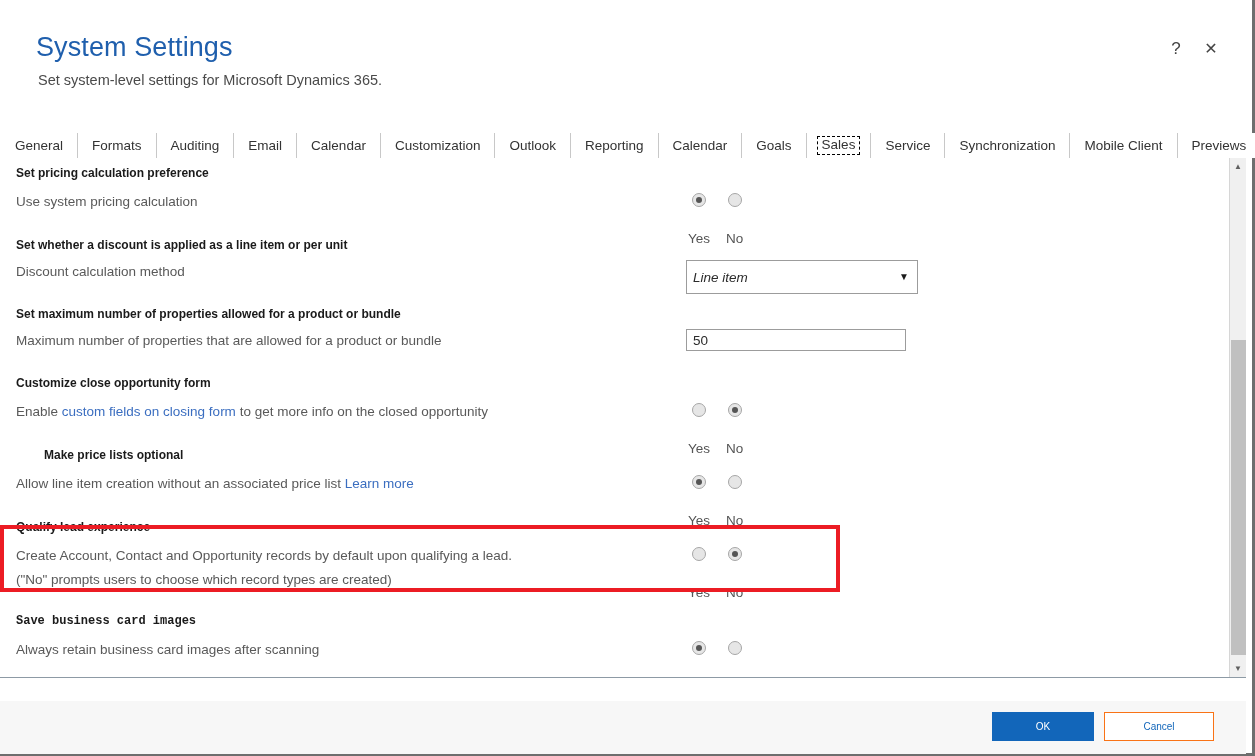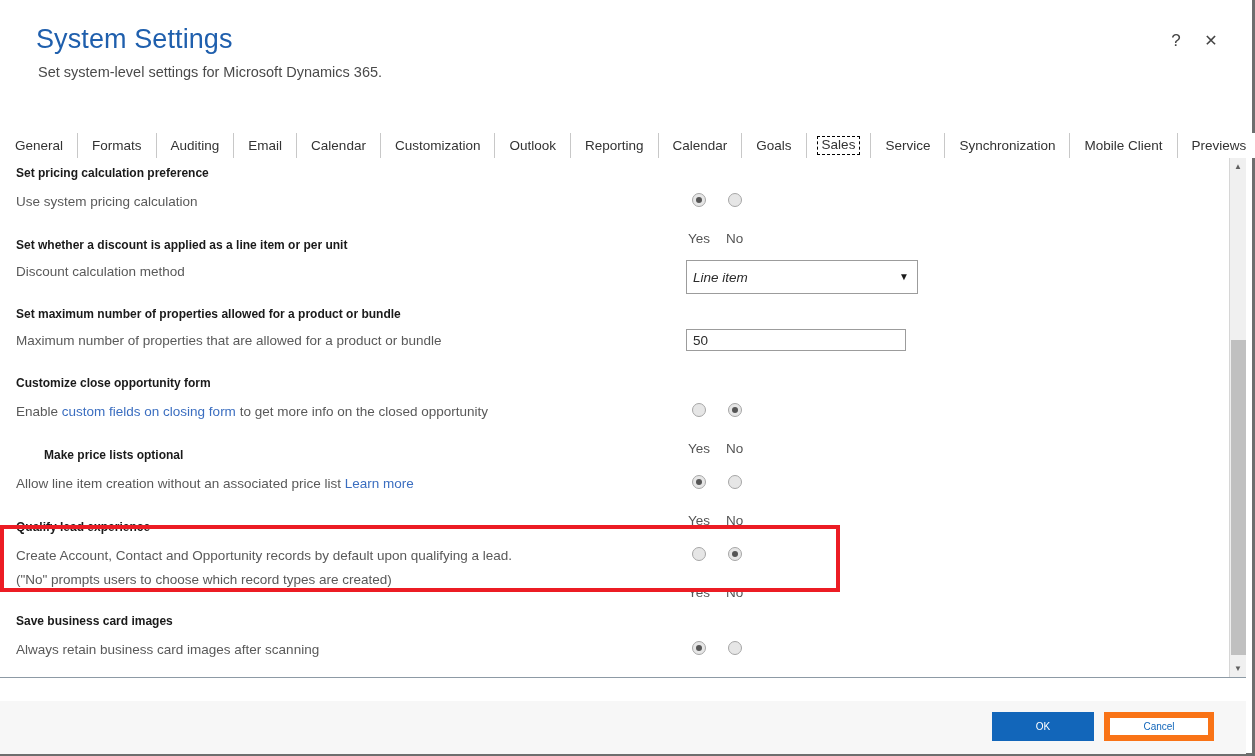--- a/index.html
+++ b/index.html
@@ -21,21 +21,21 @@
     height: 756px;
     background: #ffffff;
     box-sizing: border-box;
     border-right: 3px solid #6e6e6e;
     border-bottom: 3px solid #6e6e6e;
   }
 
   
   .header {
     position: absolute;
-    left: 0; top: 8px;
+    left: 0; top: 16px;
     width: 1246px;
     height: 122px;
     background: #ffffff;
   }
   .title {
     position: absolute;
     left: 36px;
     top: 16px;
     font-size: 27px;
     color: #1f5fad;
@@ -312,21 +312,21 @@
     right: 152px;
     width: 102px;
     background: #1266ba;
     border: 1px solid #1266ba;
     color: #ffffff;
   }
   .btn-cancel {
     right: 32px;
     width: 110px;
     background: #ffffff;
-    border: 6px solid #f97316;
+    border: 1px solid #f97316;
     color: #1266ba;
   }
 </style>
 </head>
 <body>
 
 <div class="window">
 
   <div class="header">
     <div class="title">System Settings</div>
@@ -453,21 +453,21 @@
               <span class="dot"></span>
               <span class="rlabel">Yes</span>
             </div>
             <div class="radio">
               <span class="dot on"></span>
               <span class="rlabel">No</span>
             </div>
           </div>
         </div>
         <div class="section">
-          <div class="sec-head" style="top: 456px;">Save business card images</div>
+          <div class="sec-head" style="top: 456px; font-family: Liberation Mono, monospace;">Save business card images</div>
           <div class="sec-desc" style="top: 484px;">Always retain business card images after scanning</div>
           <div class="radios" style="top: 483px; left: 688px;">
             <div class="radio">
               <span class="dot on"></span>
               <span class="rlabel">Yes</span>
             </div>
             <div class="radio">
               <span class="dot"></span>
               <span class="rlabel">No</span>
             </div>

